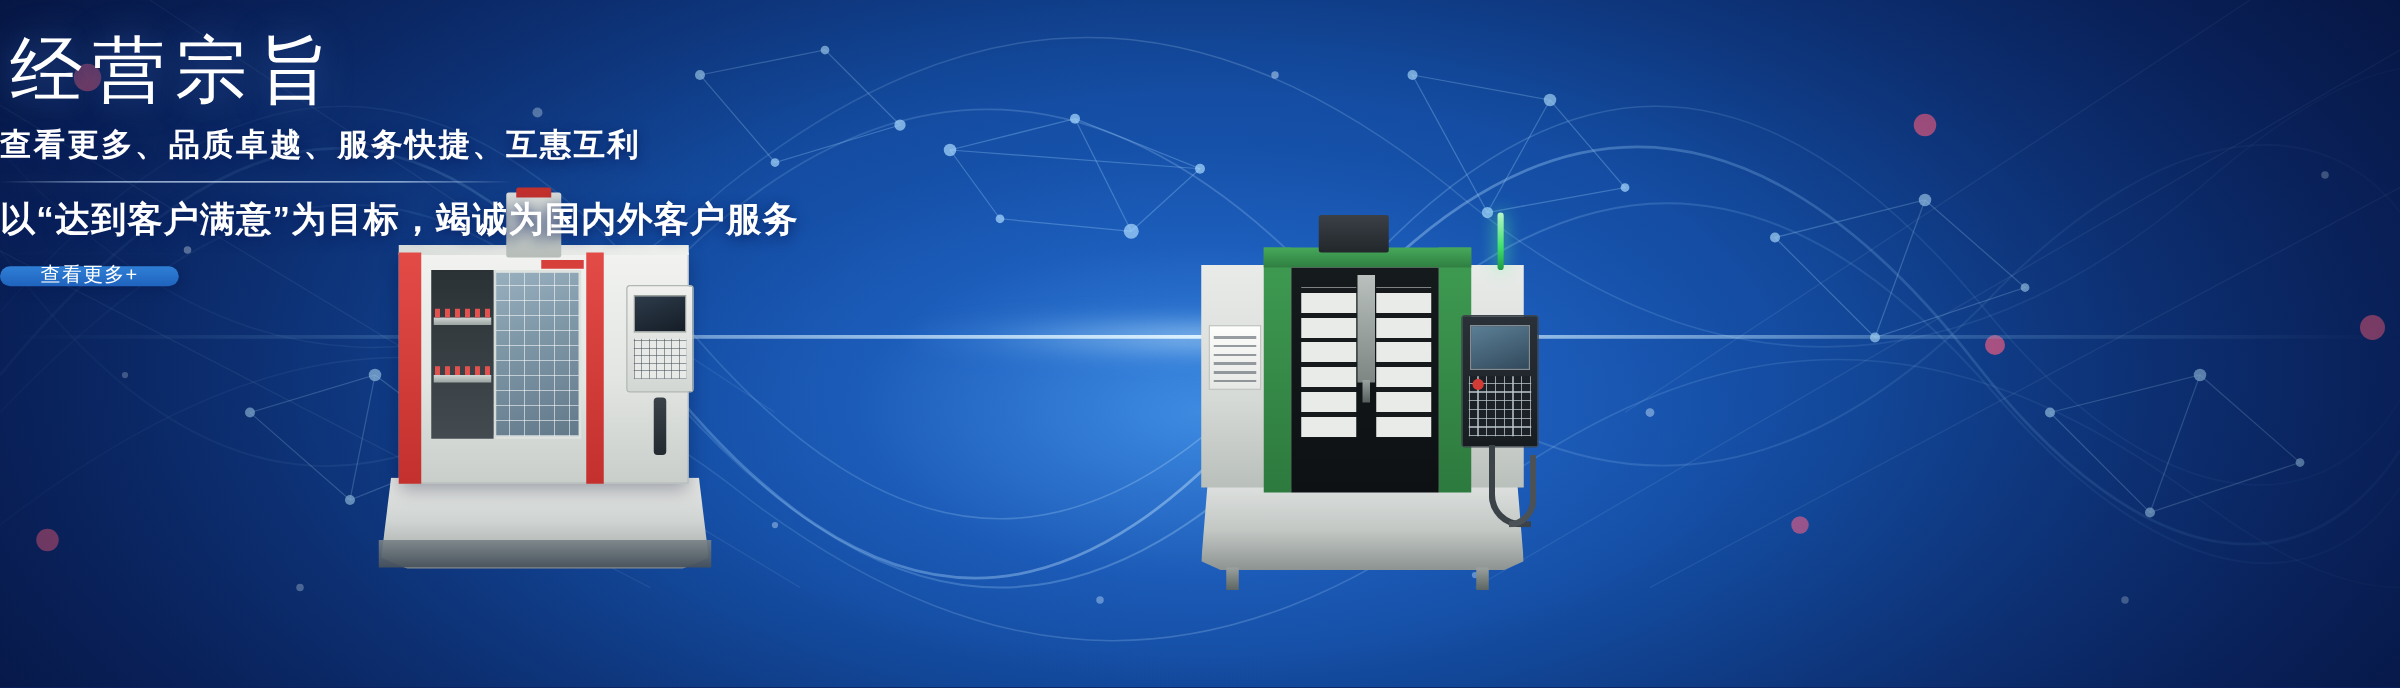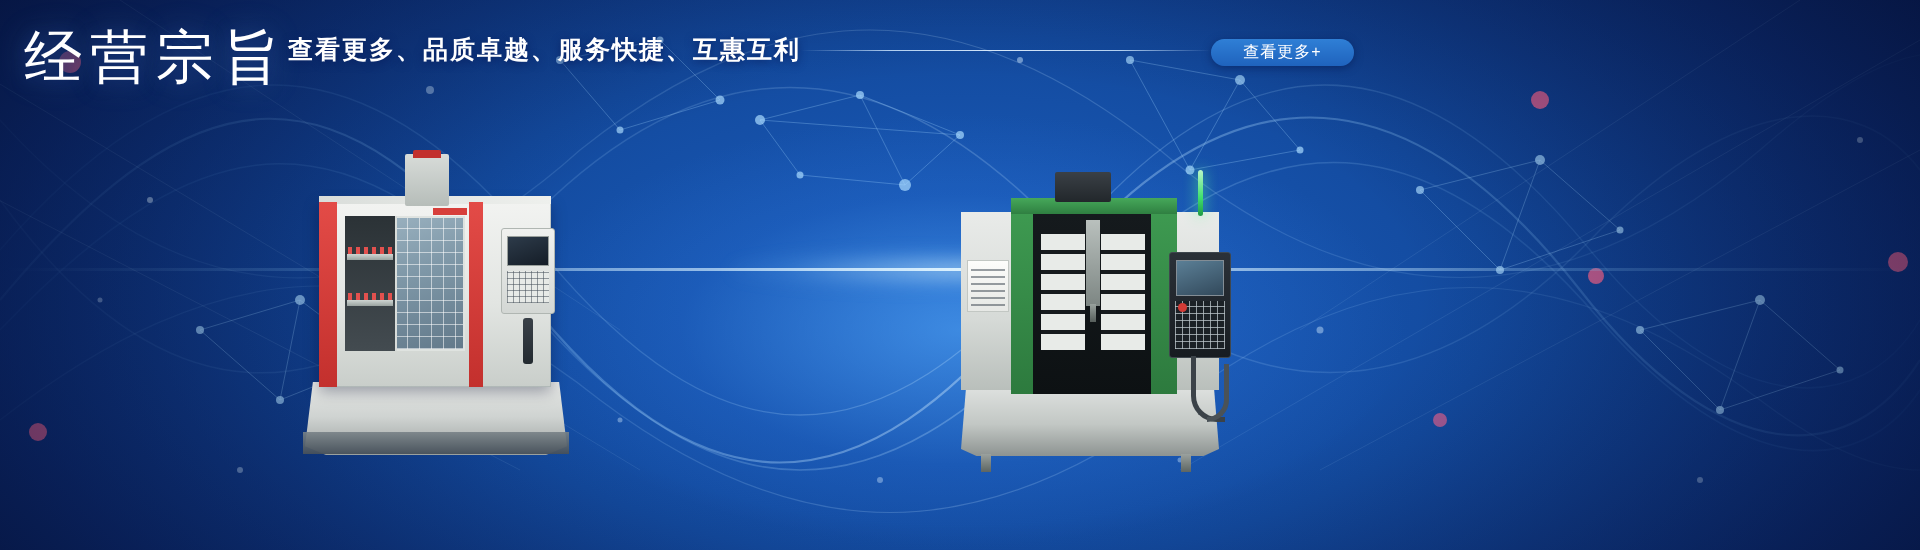--- a/index.html
+++ b/index.html
@@ -32,23 +32,22 @@
     filter:blur(7px);
   }
   .vignette {
     position:absolute; inset:0;
     background:radial-gradient(ellipse 1150px 560px at 960px 300px, rgba(0,0,0,0) 40%, rgba(3,10,40,0.55) 100%);
   }
 
   
   .content {
     position:absolute; left:0; right:0; top:0;
-    display:flex; flex-direction:row; align-items:center;
+    display:flex; flex-direction:column; align-items:flex-start;
     z-index:40;
-    margin-left:16px;
   }
   .title {
     margin-top:27px;
     font-size:58px; line-height:1.05; letter-spacing:8px;
     color:#ffffff; font-weight:400;
     text-shadow:0 2px 14px rgba(10,40,110,0.85), 0 0 30px rgba(140,200,255,0.35);
     padding-left:8px;
   }
   .subtitle {
     margin-top:11px;
@@ -61,21 +60,21 @@
     background:linear-gradient(90deg, rgba(180,215,255,0) 0%, rgba(205,230,255,0.85) 22%, rgba(225,240,255,0.95) 50%, rgba(205,230,255,0.85) 78%, rgba(180,215,255,0) 100%);
   }
   .tagline {
     margin-top:11px;
     font-size:28px; letter-spacing:1px; color:#ffffff; font-weight:700;
     text-shadow:0 2px 10px rgba(8,30,95,0.9);
   }
   .more-btn {
     margin-top:18px;
     display:inline-flex; align-items:center; justify-content:center;
-    width:143px; height:27px;
+    width:143px; height:16px;
     border:none; border-radius:17px;
     background:linear-gradient(180deg,#2f7fd6 0%, #1f63bd 100%);
     color:#ffffff; font-size:16px; letter-spacing:1px;
     font-family:"Liberation Sans","DejaVu Sans",sans-serif;
     cursor:pointer;
     box-shadow:0 2px 9px rgba(5,25,80,0.55);
   }
 
   
   .machine { position:absolute; z-index:30; }
@@ -442,16 +441,17 @@
     <div class="cable"></div>
     <div class="cable2"></div>
     <div class="foot"></div>
     <div class="foot2"></div>
   </div>
 
   <div class="content">
     <h1 class="title">经营宗旨</h1>
     <p class="subtitle">查看更多、品质卓越、服务快捷、互惠互利</p>
     <div class="divider"></div>
+    <p class="tagline">以“达到客户满意”为目标，竭诚为国内外客户服务</p>
     <button class="more-btn">查看更多+</button>
   </div>
 
 </div>
 
 </body></html>

